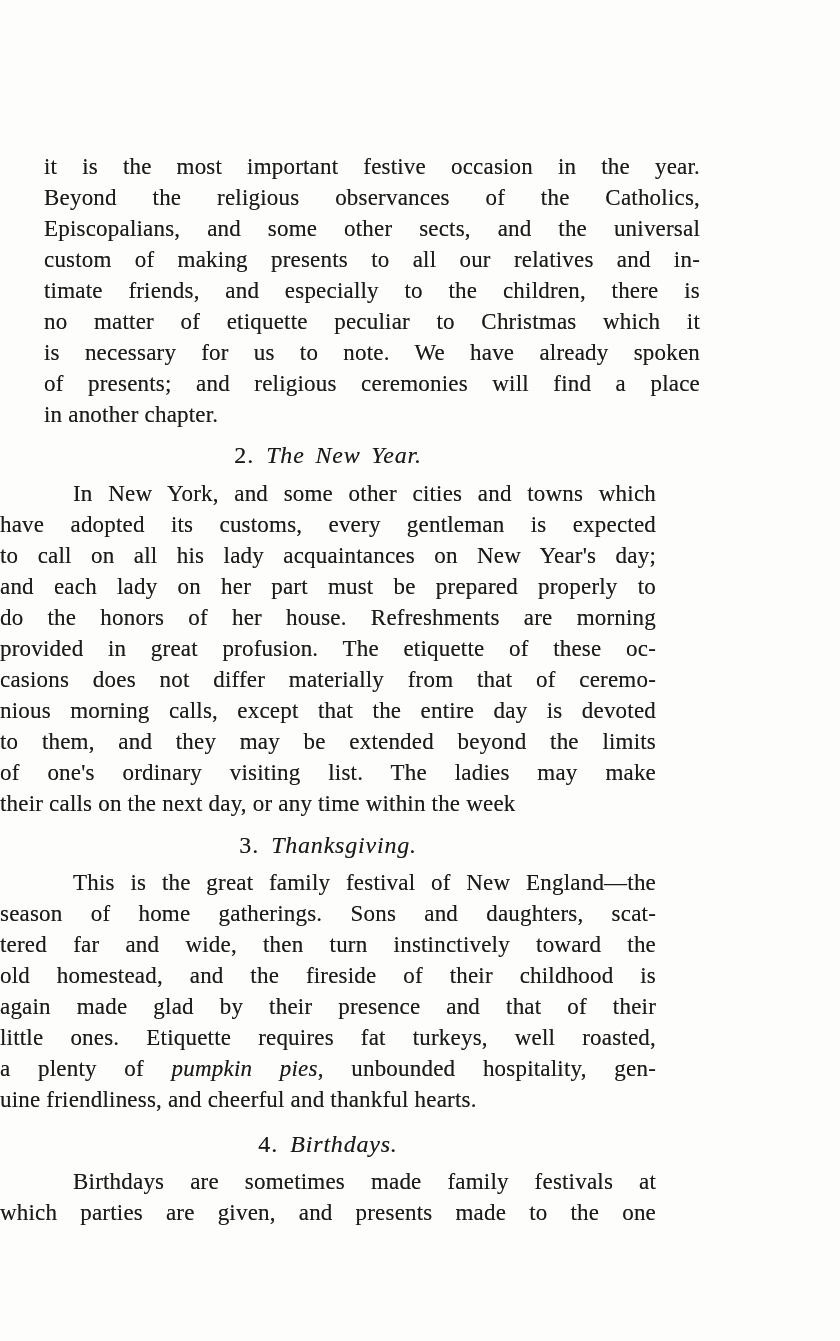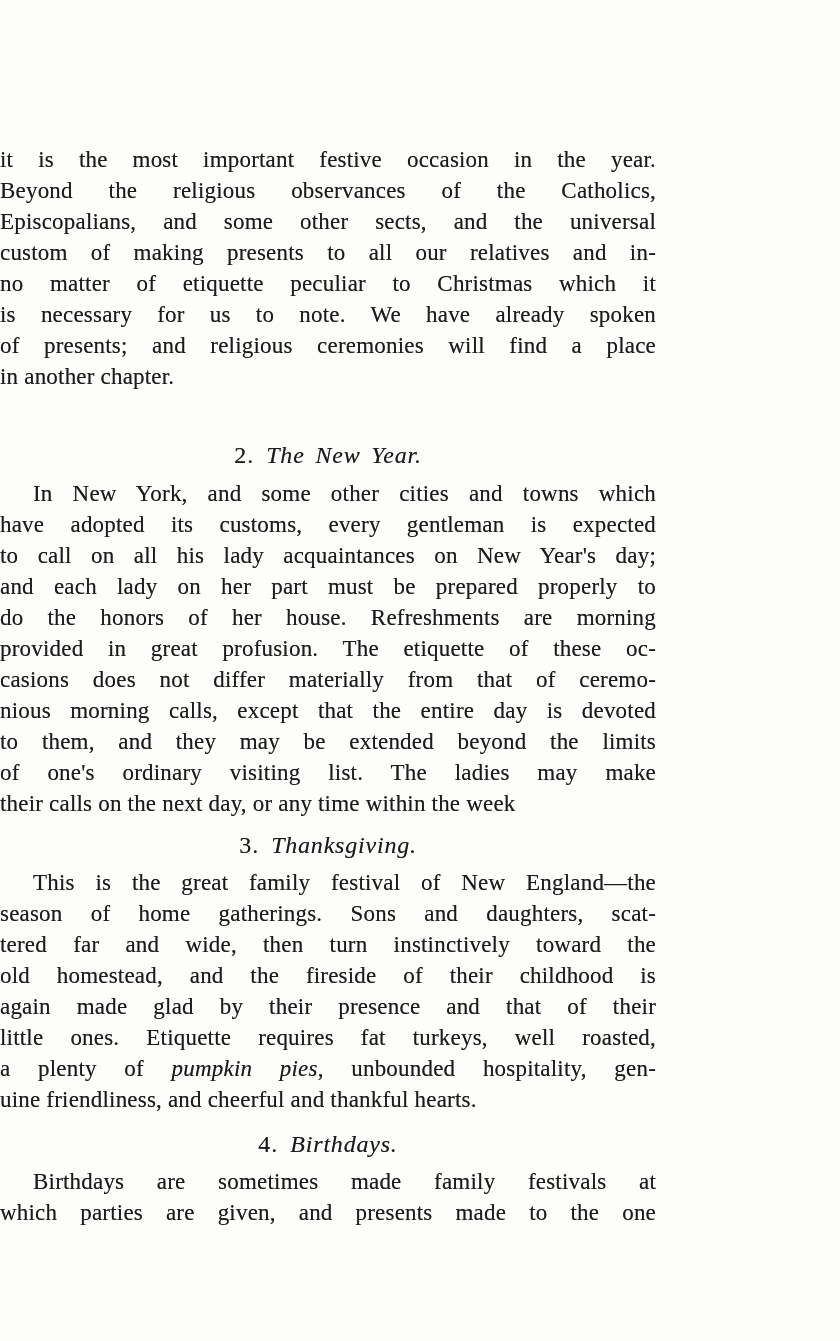--- a/index.html
+++ b/index.html
@@ -50,52 +50,53 @@
     display: block;
     font-size: 23px;
     line-height: 31px;
     height: 31px;
     letter-spacing: 0.2px;
     text-shadow: 0 0 0.5px rgba(25,25,25,0.55);
     white-space: normal;
   }
   .jl { text-align: justify; text-align-last: justify; }
   .nl { text-align: center; text-align-last: left; }
-  .ind { text-indent: 33px; }
+  .ind { text-indent: 33px; padding-left: 40px; }
   .it, i { font-style: italic; }
   
   .sec-head {
     position: absolute; left: 0; width: 656px;
     text-align: center;
     font-size: 24px;
     line-height: 31px;
     text-shadow: 0 0 0.5px rgba(25,25,25,0.55);
   }
   .sec-num { font-style: normal; margin-right: 12px; letter-spacing: 1px; }
   .sec-title { font-style: italic; letter-spacing: 0.8px; word-spacing: 4px; }
 
-  .p1 { top: 144px; }
+  .p1 { top: 151px; padding-left: 44px; }
   .h2 { top: 440px; }
   .p2 { top: 478px; }
   .h3 { top: 830px; }
   .p3 { top: 867px; }
   .h4 { top: 1129px; }
   .p4 { top: 1166px; }
 </style>
 </head>
 <body>
 
 <div class="page">
 
 
   <div class="col para p1">
     <span class="line jl">it is the most important festive occasion in the year.</span>
     <span class="line jl">Beyond the religious observances of the Catholics,</span>
     <span class="line jl">Episcopalians, and some other sects, and the universal</span>
     <span class="line jl">custom of making presents to all our relatives and in-</span>
+    <span class="line jl">timate friends, and especially to the children, there is</span>
     <span class="line jl">no matter of etiquette peculiar to Christmas which it</span>
     <span class="line jl">is necessary for us to note. We have already spoken</span>
     <span class="line jl">of presents; and religious ceremonies will find a place</span>
     <span class="line nl">in another chapter.</span>
   </div>
 
   <div class="col sec-head h2">
     <span class="sec-num">2.</span><span class="sec-title">The New Year.</span>
   </div>
 

